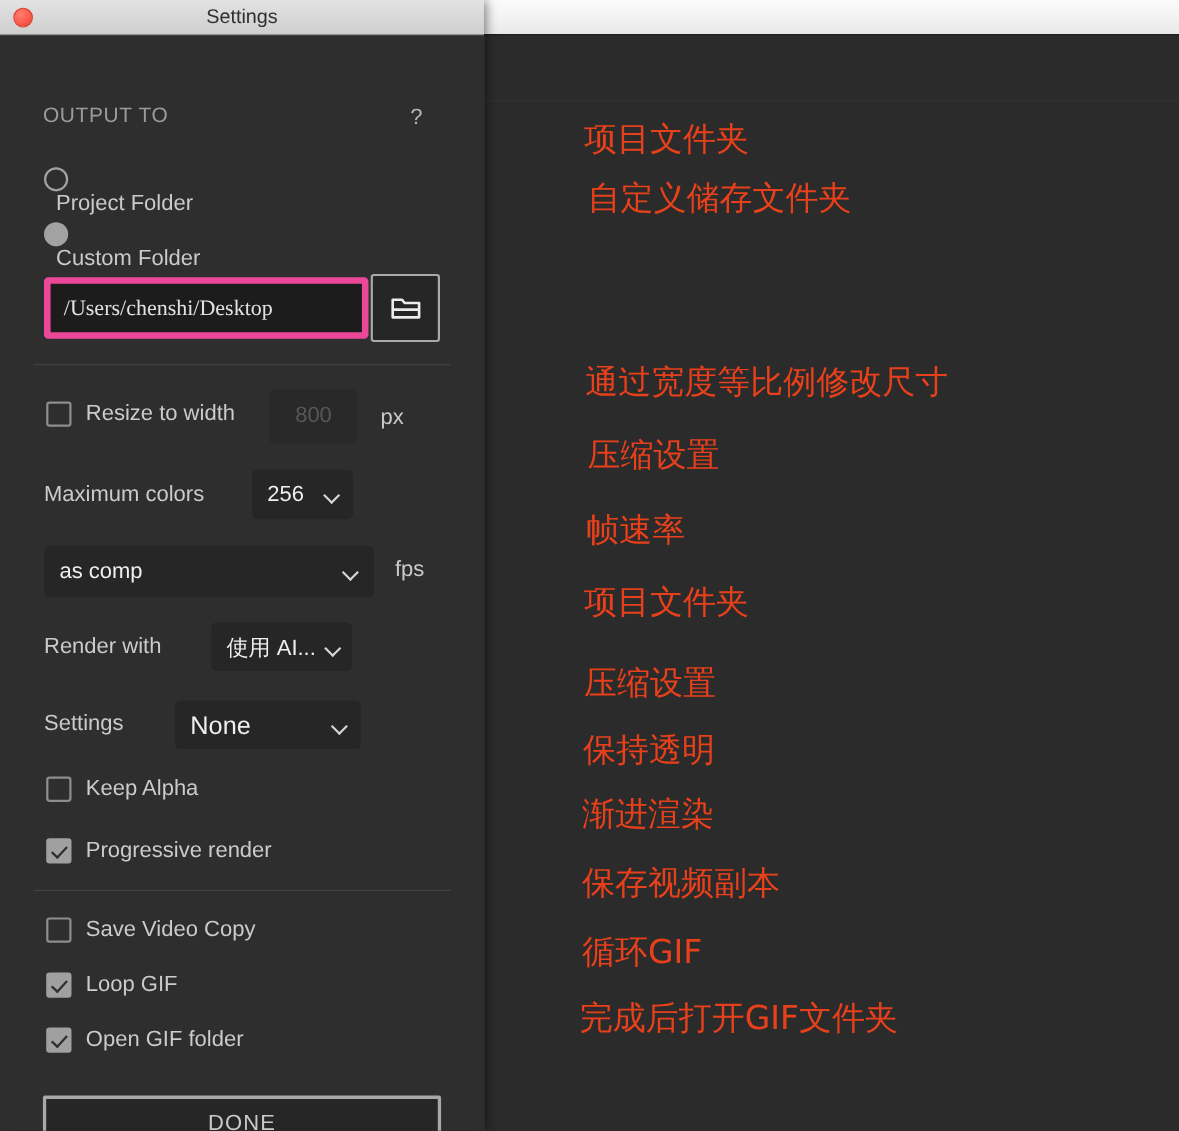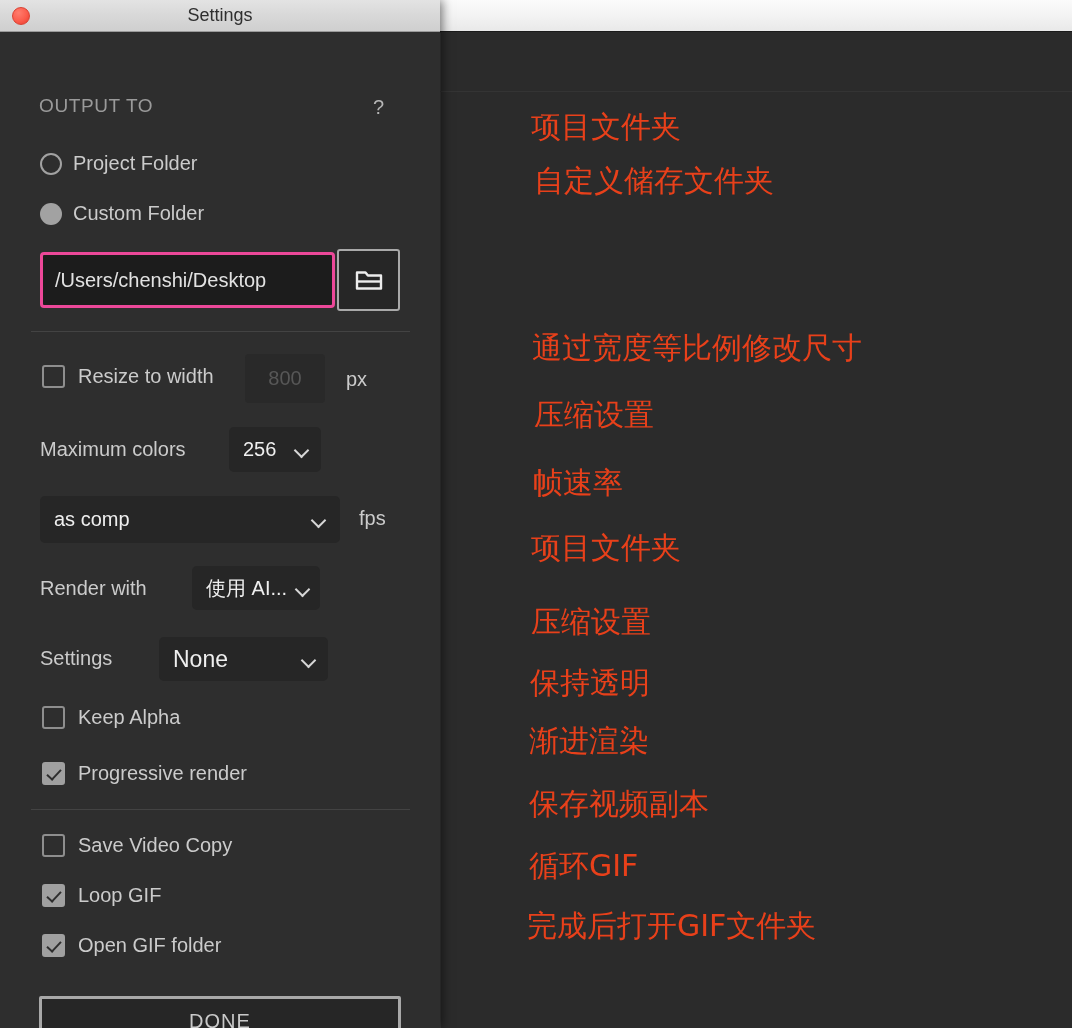--- a/index.html
+++ b/index.html
@@ -74,41 +74,41 @@
   #output-to-label {
     font-size: 19px; letter-spacing: .6px; color: #9a9a9a;
   }
   #help-icon {
     position: absolute; right: 0; top: 1px;
     font-size: 20px; color: #b6b6b6; cursor: pointer;
   }
 
   
   .radio-row {
-    position: absolute; left: 40px; display: flex; align-items: flex-end; cursor: pointer;
+    position: absolute; left: 40px; display: flex; align-items: flex-start; cursor: pointer; flex-direction: column;
   }
   .radio-ring {
     width: 22px; height: 22px; border-radius: 50%;
     border: 2.5px solid #a2a2a2; background: transparent;
     flex: 0 0 auto;
   }
   .radio-dot {
     width: 22px; height: 22px; border-radius: 50%;
     background: #a2a2a2; flex: 0 0 auto;
   }
   .radio-label {
     margin-left: 11px; font-size: 20px; color: #cbcbcb;
   }
 
   
   #path-field {
     position: absolute; left: 40px; top: 220px; width: 295px; height: 56px;
-    background: #1c1c1c; border: 3px solid #ec4899; border-radius: 4px;
+    background: #1c1c1c; border: 6px solid #ec4899; border-radius: 4px;
     display: flex; align-items: center; padding: 0 12px;
-    font-size: 20px; color: #e2e2e2; overflow: hidden; white-space: nowrap;
+    font-size: 20px; color: #e2e2e2; overflow: hidden; white-space: nowrap; font-family: Liberation Serif, serif;
   }
   #folder-button {
     position: absolute; left: 337px; top: 217px; width: 63px; height: 62px;
     background: #262626; border: 2px solid #a9a9a9; border-radius: 3px;
     display: flex; align-items: center; justify-content: center; cursor: pointer;
   }
 
   .divider {
     position: absolute; left: 31px; width: 379px; height: 1px;
     background: #434343;

